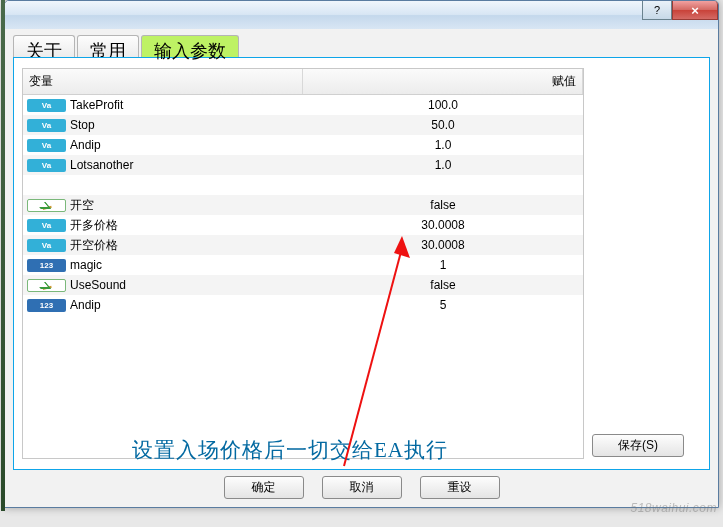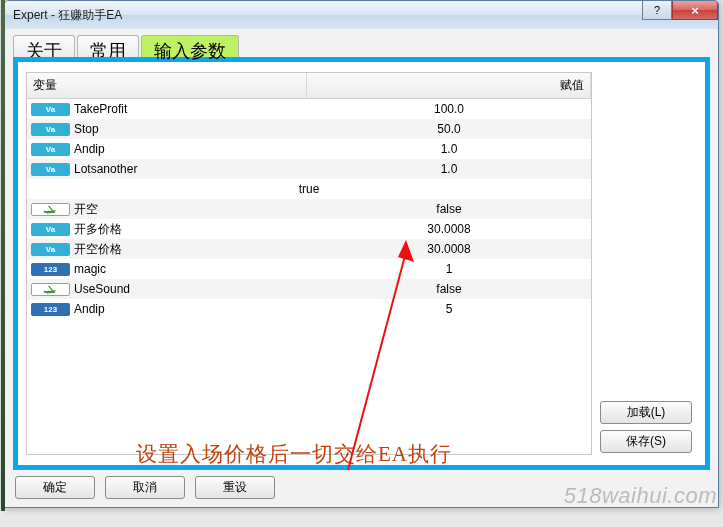--- a/index.html
+++ b/index.html
@@ -13,21 +13,21 @@
 .win-btn { width: 30px; height: 19px; border: 1px solid #6a828e; border-top: none; background: linear-gradient(#eaf1f8,#c7d9e8); display: flex; align-items: center; justify-content: center; font-family: Arial; font-size: 11px; cursor: default; }
 .win-btn.close { width: 46px; background: linear-gradient(#f1a1a0,#d46a64 48%,#c9433a 52%, #d46a64); color: #fff; border-top-right-radius: 4px; border-color: #9a3a34; font-size: 13px; font-weight: bold; }
 .win-btn.help { border-top-left-radius: 0; }
 
 .client { padding: 6px 8px 8px 8px; height: calc(100% - 28px); background: #f2f2f2; display:flex; flex-direction:column; }
 
 .tabs { display: flex; height: 22px; }
 .tab { border: 1px solid #b5b5b5; border-bottom: none; padding: 3px 12px 0; background: linear-gradient(#fdfdfd,#ececec); margin-right: 2px; border-radius: 3px 3px 0 0; font-size: 18px; cursor: default; }
 .tab.active { background: #bef264; position: relative; z-index: 2; padding-bottom:1px; }
 
-.tabpanel { border: 5px solid #0ea5e9; background: #fff; padding: 10px 13px 10px 8px; flex: 1; position: relative; display:flex; }
+.tabpanel { border: 1px solid #0ea5e9; background: #fff; padding: 10px 25px 10px 8px; flex: 1; position: relative; display:flex; }
 
 .grid-wrap { border: 1px solid #c8c8c8; flex:1; margin-right: 8px; display:flex; flex-direction:column; min-width:0; }
 .grid-header { display:flex; background: linear-gradient(#fbfbfb,#ececec); border-bottom:1px solid #d0d0d0; }
 .gh-cell { padding: 4px 6px; border-right:1px solid #d8d8d8; font-size:12px; }
 .gh-name { width: 280px; }
 .gh-val { flex:1;text-align:right; }
 .grid-body { flex:1; overflow:auto; }
 .row { display:flex; height:20px; align-items:center; }
 .row:nth-child(even){ background:#f4f4f4; }
 .cell-name { width: 280px; padding: 0 4px; display:flex; align-items:center; gap:4px; }
@@ -35,36 +35,35 @@
 .picon { width:39px; height:13px; border-radius:2px; display:inline-flex; align-items:center; justify-content:center; font-size:8px; font-weight:bold; color:#fff; font-family: Arial; }
 .picon.t-double { background:#32b0d8; }
 .picon.t-bool { background:#fff; border:1px solid #7ab87a; }
 .picon.t-bool::after{ content:""; width:9px; height:5px; border-bottom:2px solid #3a9a3a; border-right:2px solid #3a9a3a; transform: skewX(40deg) translateY(-4px); border-radius: 0 0 2px 0; position: relative; top:4px; }
 .picon.t-bool::before{ content:""; position:absolute; width:9px; height:5px; border-bottom:2px solid #c93; transform: rotate(-15deg); }
 .picon.t-int { background:#2f6fb3; }
 
 .side-buttons { width: 92px; display:flex; flex-direction:column; justify-content:flex-end; gap:6px; padding-bottom:2px;}
 .side-buttons button, .footer button { height:23px; border:1px solid #8a8a8a; border-radius:3px; background:linear-gradient(#fdfdfd,#e4e4e4); font-size:12px; cursor:default; }
 
-.footer { display:flex; justify-content:flex-start; gap:10px; padding: 6px 2px 0; }
+.footer { display:flex; justify-content:center; gap:18px; padding: 6px 2px 0; }
 .footer button { width: 80px; }
 
-.annotation { position:absolute; left: 118px; top: 378px; color:#c2410c; font-size: 21px; font-family: "SimSun","宋体",serif; letter-spacing: 1px; pointer-events:none; }
+.annotation { position:absolute; left: 118px; top: 378px; color:#0369a1; font-size: 21px; font-family: "SimSun","宋体",serif; letter-spacing: 1px; pointer-events:none; }
 .arrow { position:absolute; left: 310px; top: 178px; width: 90px; height: 235px; pointer-events:none; }
 
-.watermark { position: absolute; right: 6px; bottom: 18px; font-size: 22px; color: rgba(120,120,120,.45); font-family: Arial; font-style: italic; letter-spacing:.5px; pointer-events: none; }
+.watermark { position: absolute; right: 6px; bottom: 12px; font-size: 12px; color: rgba(120,120,120,.45); font-family: Arial; font-style: italic; letter-spacing:.5px; pointer-events: none; }
 
 .window::before{ content:""; position:absolute; left:-4px; top:-2px; width:4px; height:512px; background: linear-gradient(#4a6a4a,#2a4a2a); }
 </style>
 </head>
 <body>
 
 <div class="window">
   <div class="titlebar">
-    <span class="title">Expert - 狂赚助手EA</span>
     <div class="win-controls">
       <div class="win-btn help">?</div>
       <div class="win-btn close">×</div>
     </div>
   </div>
 
   <div class="client">
     <div class="tabs">
       <div class="tab">关于</div>
       <div class="tab">常用</div>
@@ -100,21 +99,20 @@
               <div class="cell-val">1.0</div>
             </div>
             <div class="row">
               <div class="cell-name">
                 <span class="picon t-double">Va</span>
                 <span>Lotsanother</span>
               </div>
               <div class="cell-val">1.0</div>
             </div>
             <div class="row">
-              <div class="cell-val">true</div>
             </div>
             <div class="row">
               <div class="cell-name">
                 <span class="picon t-bool"></span>
                 <span>开空</span>
               </div>
               <div class="cell-val">false</div>
             </div>
             <div class="row">
               <div class="cell-name">
@@ -148,21 +146,20 @@
               <div class="cell-name">
                 <span class="picon t-int">123</span>
                 <span>Andip</span>
               </div>
               <div class="cell-val">5</div>
             </div>
           </div>
       </div>
 
       <div class="side-buttons">
-        <button>加载(L)</button>
         <button>保存(S)</button>
       </div>
 
       <div class="annotation">设置入场价格后一切交给EA执行</div>
       <svg class="arrow" viewBox="0 0 90 235">
         <line x1="20" y1="230" x2="78" y2="12" stroke="#e11" stroke-width="2"></line>
         <polygon points="78,0 86,22 70,17" fill="#e11"></polygon>
       </svg>
     </div>
 

